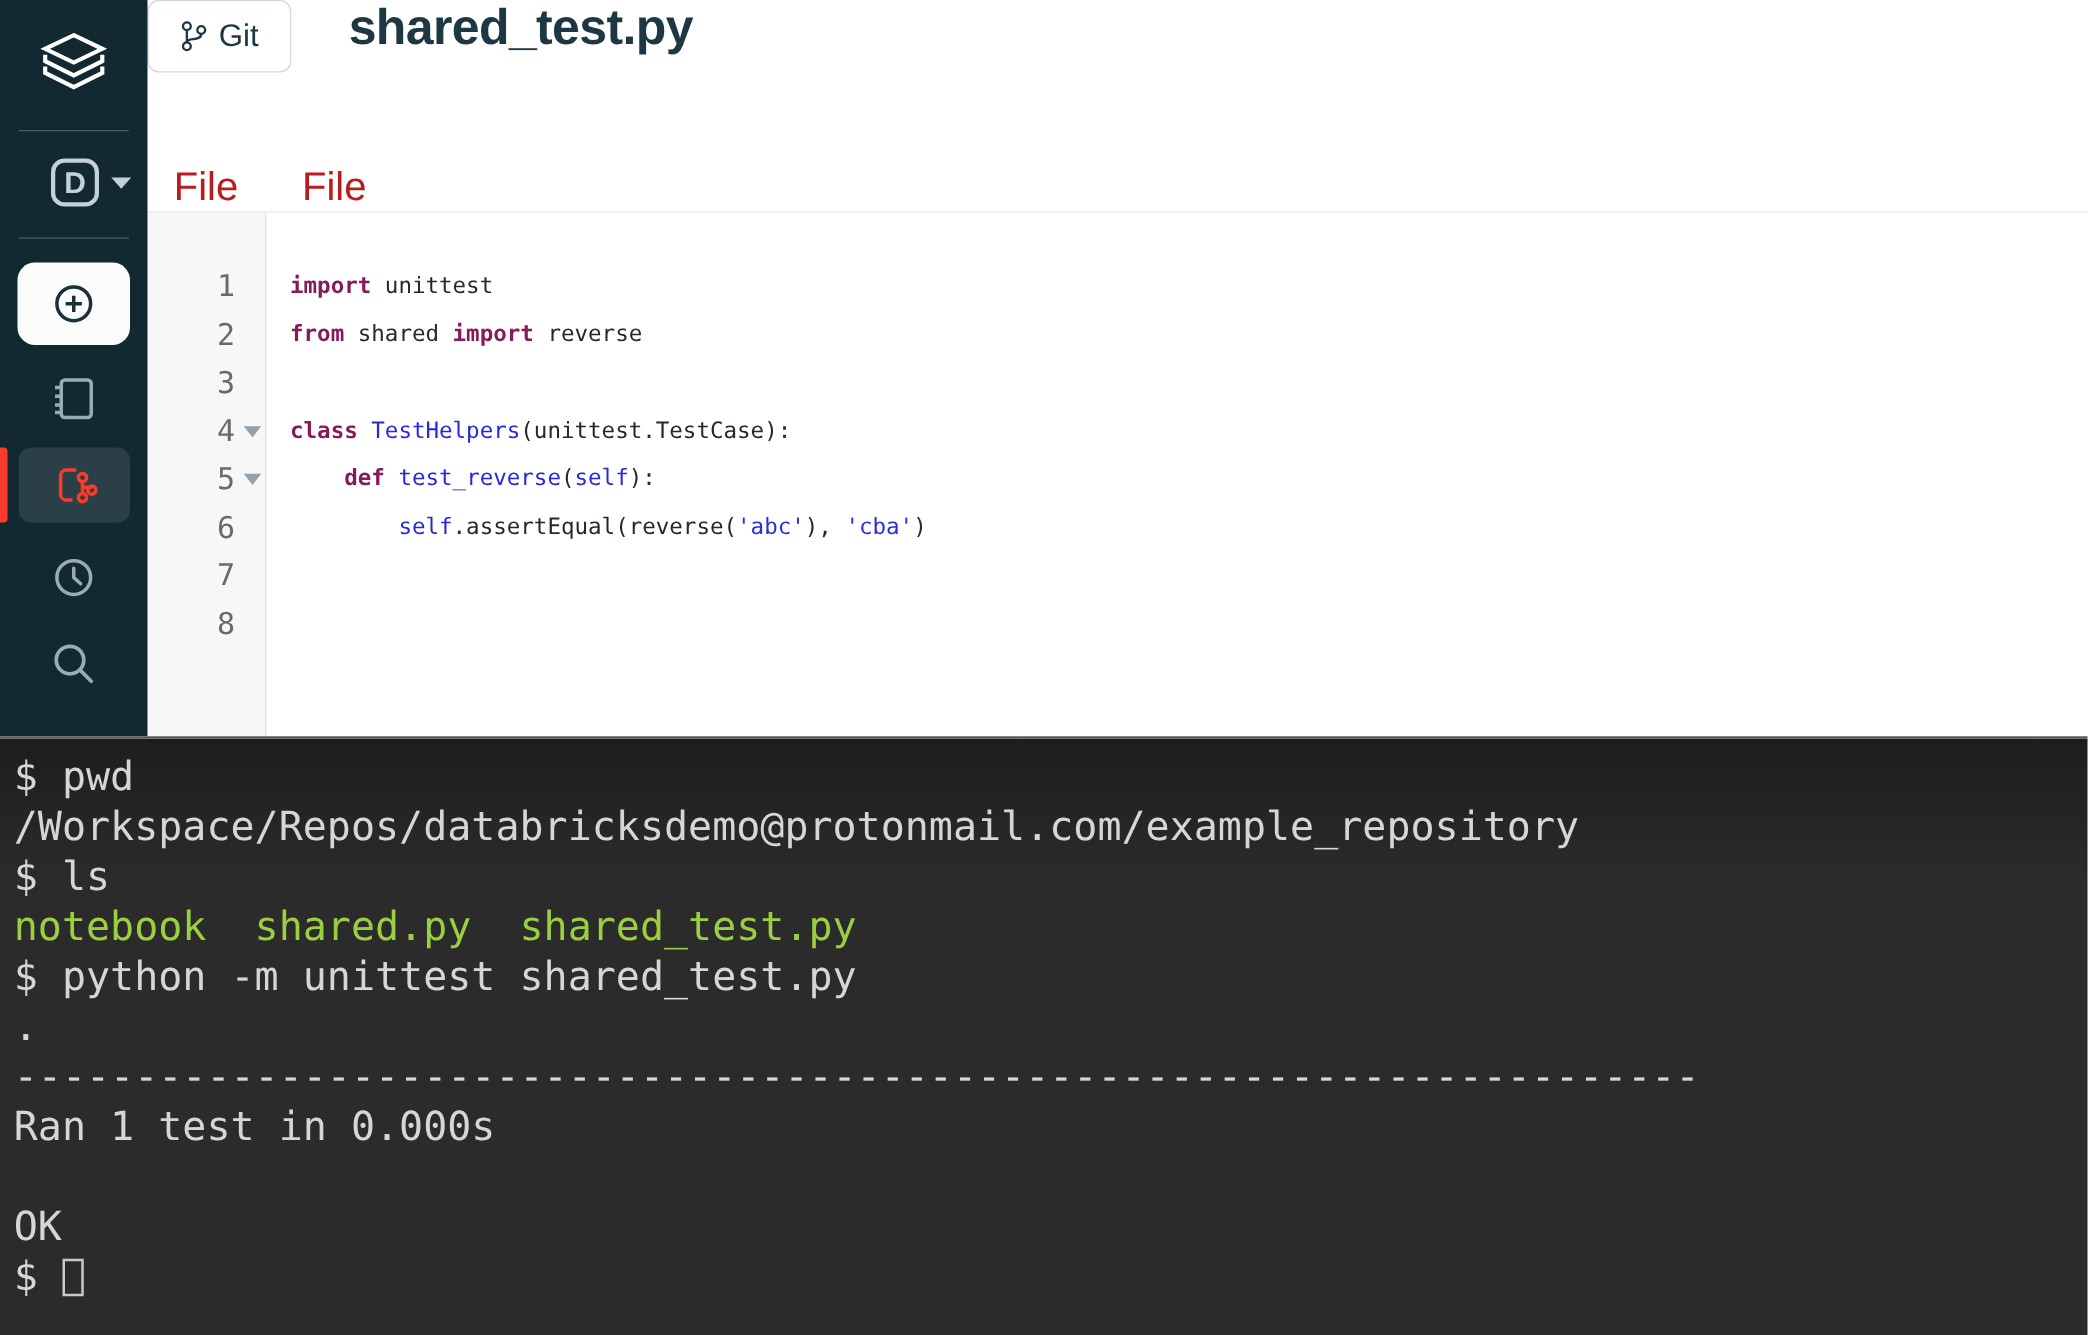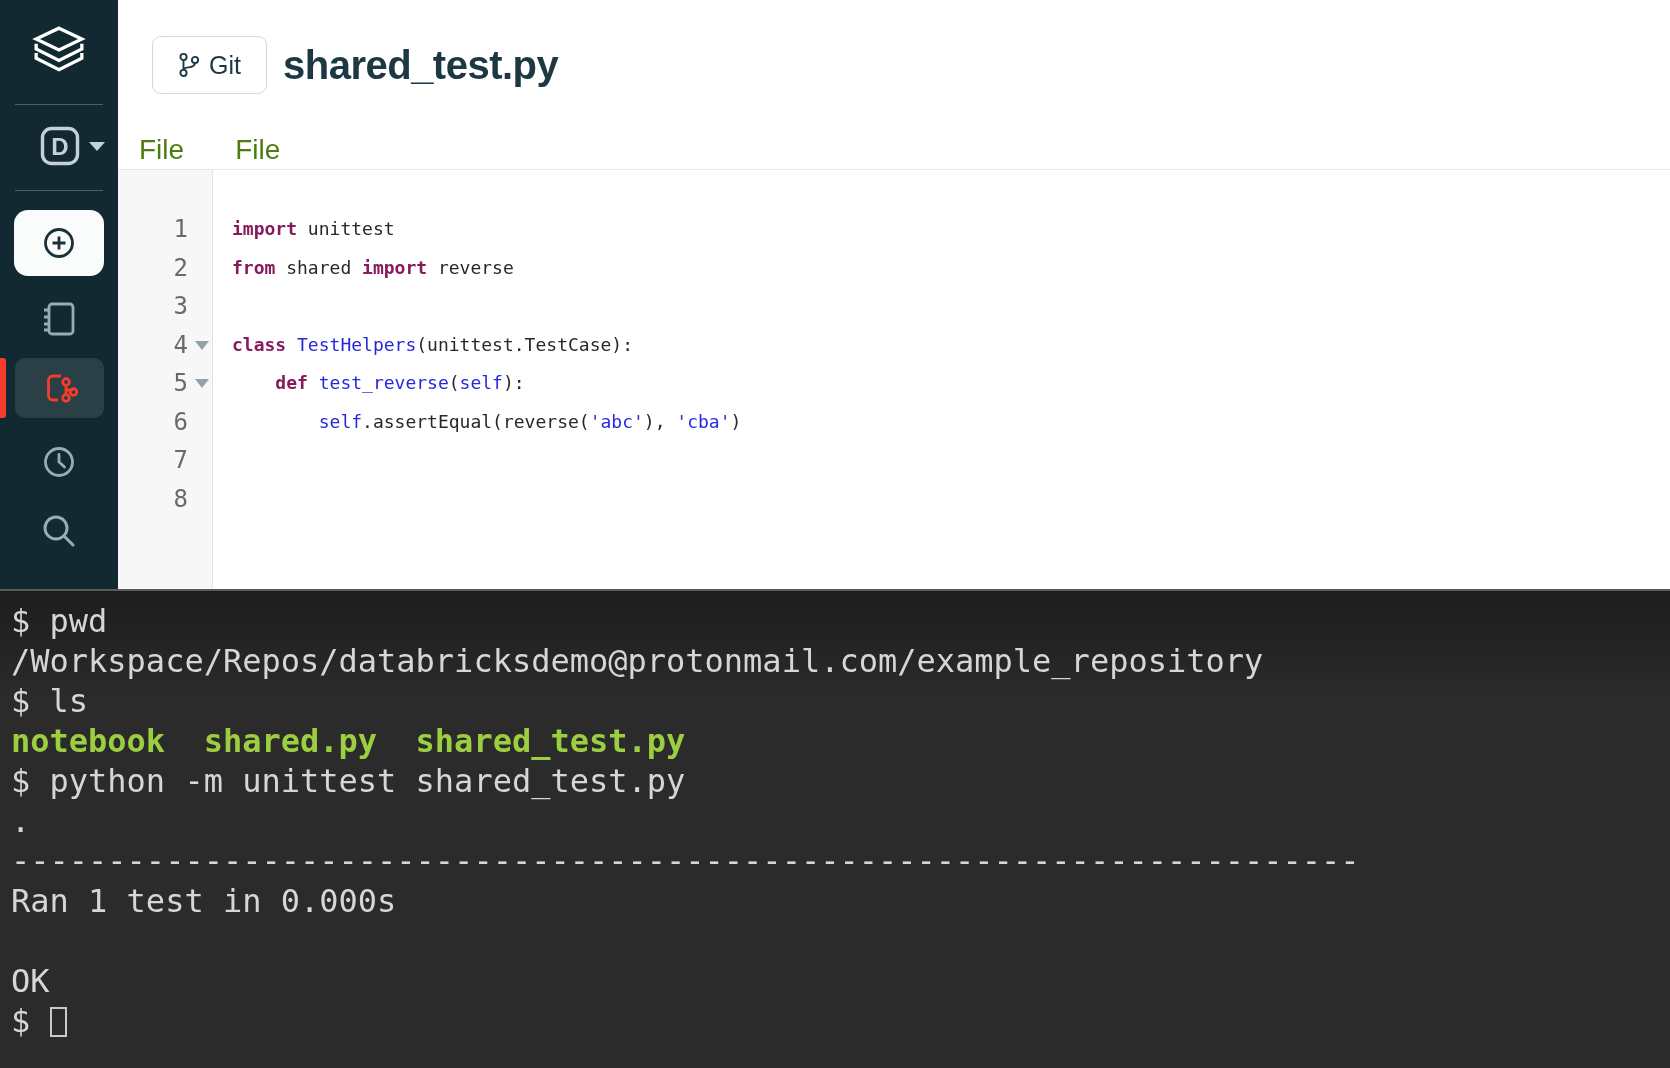--- a/index.html
+++ b/index.html
@@ -23,26 +23,26 @@
   .sb-d-group{position:absolute;top:126px;left:40px;display:flex;align-items:center;gap:9px}
   .caret-down{width:0;height:0;border-left:8px solid transparent;border-right:8px solid transparent;border-top:9px solid #C4D2D8}
   .sb-new{position:absolute;top:210px;left:14px;width:90px;height:66px;border-radius:14px;background:#FAFBFB;
           display:flex;align-items:center;justify-content:center;cursor:pointer}
   .sb-repos{position:absolute;top:358px;left:15px;width:89px;height:60px;border-radius:10px;background:#2B3F47;
             display:flex;align-items:center;justify-content:center}
   .sb-active-bar{position:absolute;top:358px;left:0;width:6px;height:60px;background:var(--red);border-radius:0 3px 3px 0}
 
   
   .main{flex:1;display:flex;flex-direction:column;background:#fff;min-width:0}
-  .header{height:130px;display:flex;align-items:center;padding-left:34px;gap:16px}
+  .header{height:130px;display:flex;gap:46px}
   .git-btn{display:flex;align-items:center;gap:9px;height:58px;padding:0 25px;border:1.5px solid #D1D8DC;
            border-radius:9px;background:#fff;font-size:25px;color:#1D3843;cursor:pointer}
   .page-title{font-size:40px;font-weight:700;color:#1D3843;letter-spacing:-.5px}
   .menubar{height:40px;display:flex;align-items:center;padding-left:21px;border-bottom:1.5px solid #E7E8E9}
-  .menu-item{font-size:28px;color:#4d7c0f;margin-right:51px;cursor:pointer}
+  .menu-item{font-size:32px;color:#b91c1c;margin-right:51px;cursor:pointer}
 
   
   .editor{flex:1;display:flex;min-height:0}
   .gutter{flex:none;width:95px;background:#F7F7F7;border-right:1.5px solid #E4E4E4;padding-top:40px}
   .gutter-row{position:relative;height:38.5px;line-height:38.5px;text-align:right;padding-right:24px;
               font-family:"DejaVu Sans Mono",monospace;font-size:24px;color:#6A6A6A}
   .fold{position:absolute;right:3px;top:15px;width:0;height:0;
         border-left:7px solid transparent;border-right:7px solid transparent;border-top:9px solid #93A1A8}
   .code{flex:1;padding:40px 0 0 19px;white-space:pre;
         font-family:"DejaVu Sans Mono",monospace;font-size:18px;line-height:38.5px;color:#24292E}
@@ -51,21 +51,21 @@
   .tok-id{color:var(--id)}
   .tok-st{color:var(--st)}
 
   
   .terminal{position:absolute;left:0;top:589px;width:1670px;height:479px;
             border-top:2px solid #5A5A5A;
             background:linear-gradient(180deg,#1D1D1D 0%,#2B2B2B 110px,#2B2B2B 100%);
             padding:10px 0 0 11px;white-space:pre;
             font-family:"DejaVu Sans Mono",monospace;font-size:32px;line-height:40px;color:#D6D6D6;overflow:hidden}
   .t-line{height:40px}
-  .t-dir{color:var(--green);font-weight:bold}
+  .t-dir{color:var(--green);font-weight:normal}
   .t-cursor{display:inline-block;width:17px;height:30px;border:2.5px solid #C9C9C9;vertical-align:-5px}
 
   svg{display:block}
 </style>
 </head>
 <body>
 
 <div class="app">
 
   <div class="workspace">

